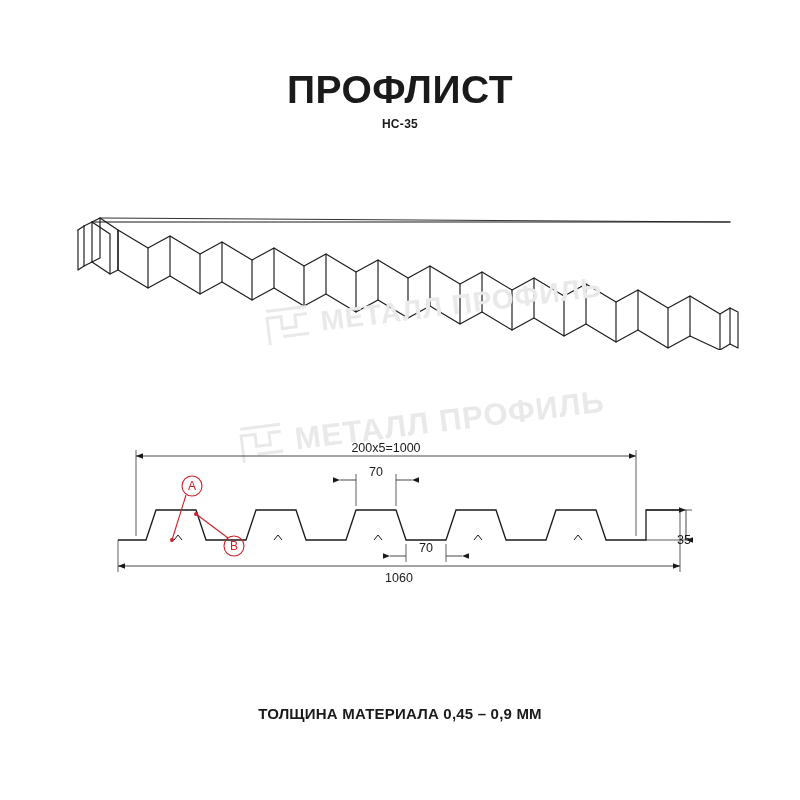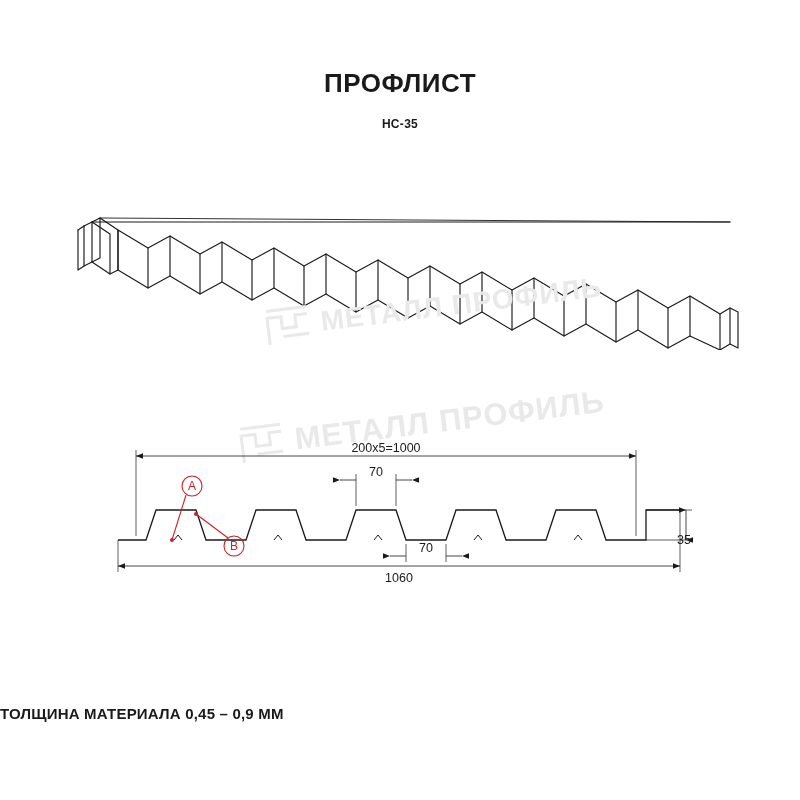--- a/index.html
+++ b/index.html
@@ -21,39 +21,40 @@
     width: 800px;
     height: 800px;
   }
   
   .title {
     position: absolute;
     top: 68px;
     left: 0;
     width: 800px;
     text-align: center;
-    font-size: 26px;
+    font-size: 39px;
     font-weight: bold;
     letter-spacing: 0.5px;
   }
   .subtitle {
     position: absolute;
     top: 117px;
     left: 0;
     width: 800px;
     text-align: center;
     font-size: 12px;
     font-weight: bold;
     letter-spacing: 0.3px;
   }
   .footnote {
     position: absolute;
     top: 705px;
     left: 0;
     width: 800px;
+    text-align: center;
     font-size: 15px;
     font-weight: bold;
     letter-spacing: 0.2px;
   }
   
   .watermark {
     position: absolute;
     pointer-events: none;
     user-select: none;
     display: flex;

